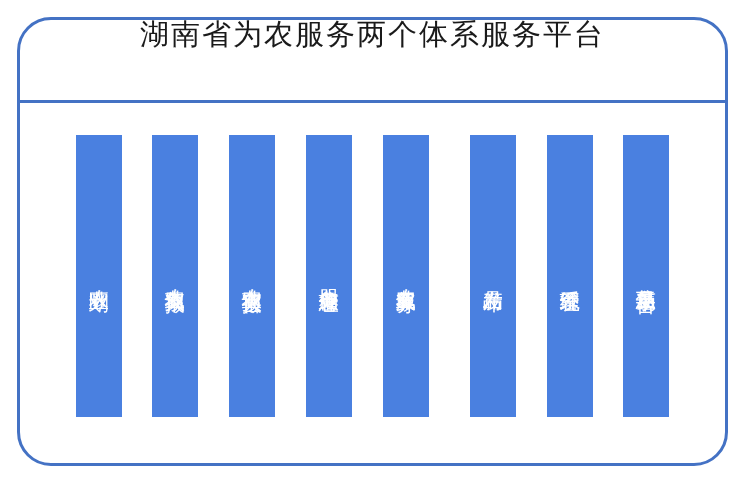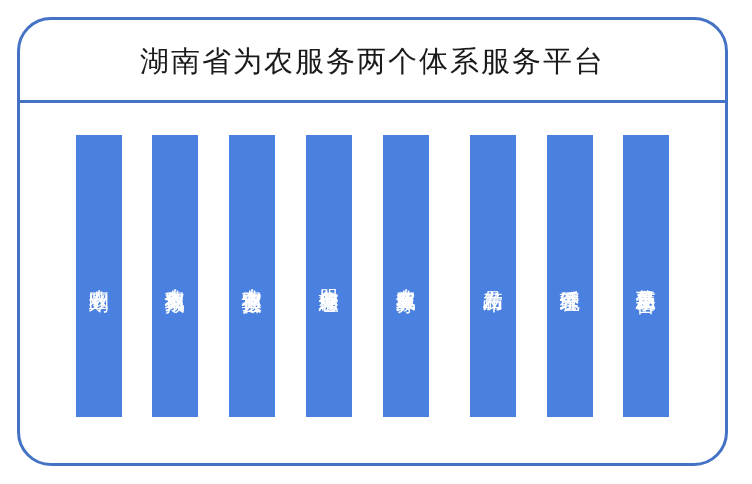--- a/index.html
+++ b/index.html
@@ -35,21 +35,21 @@
   }
 
   
   #title-band {
     position: absolute;
     left: 0;
     top: 0;
     width: 100%;
     height: 82px;
     display: flex;
-    align-items: center;
+    align-items: flex-start;
     justify-content: center;
   }
   #platform-title {
     font-family: "Liberation Serif", "DejaVu Serif", serif;
     font-size: 29px;
     letter-spacing: 2px;
     color: #1a1a1a;
     white-space: nowrap;
     line-height: 1;
   }

